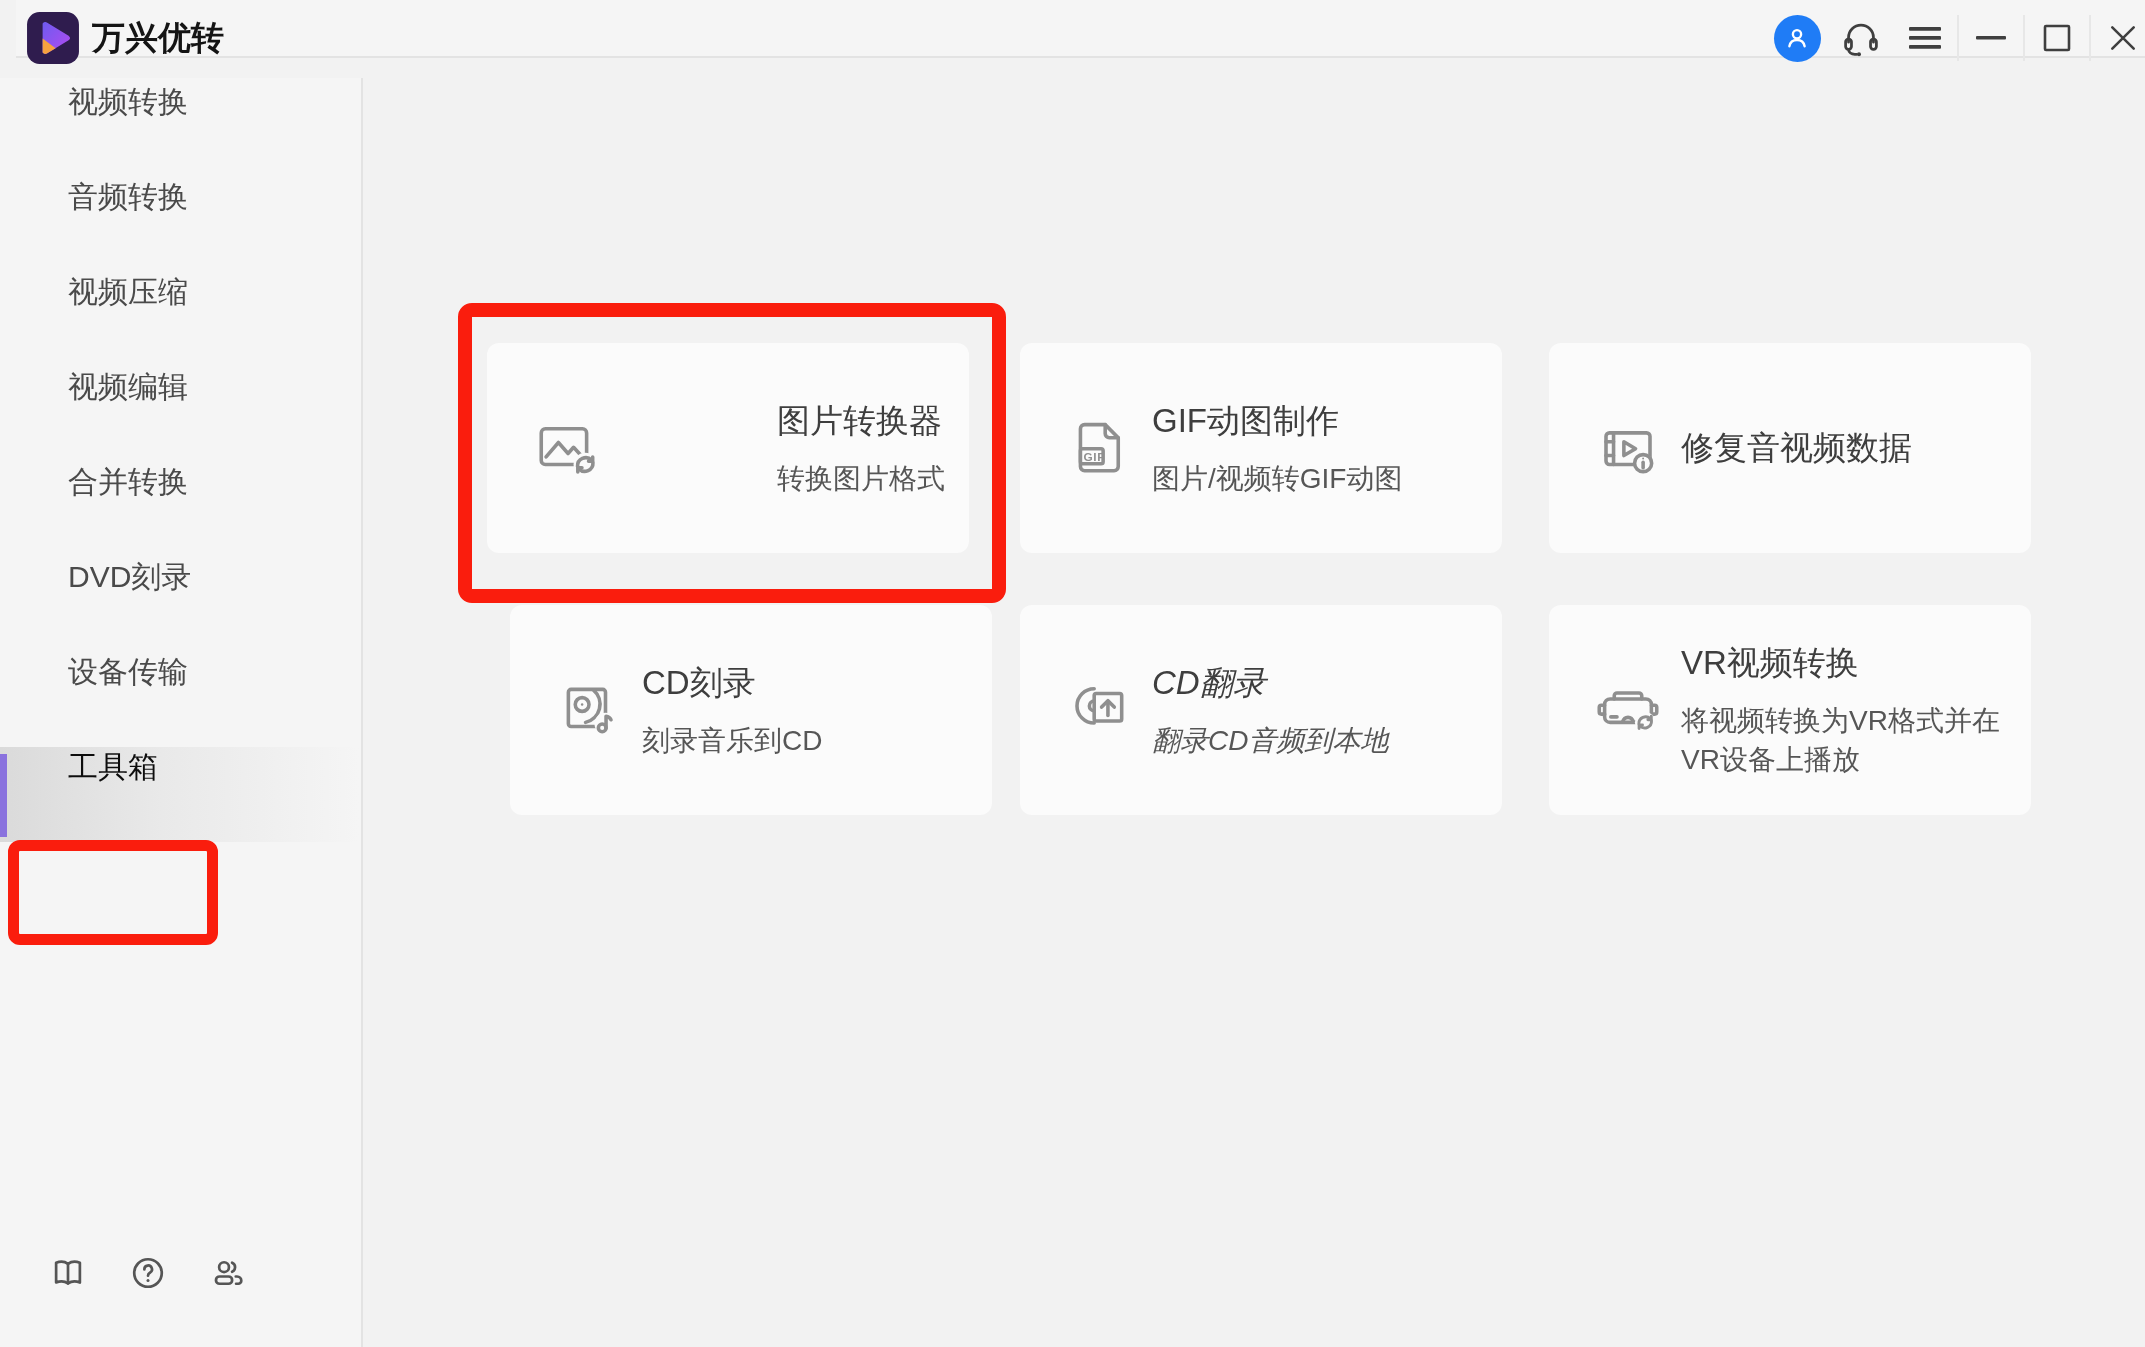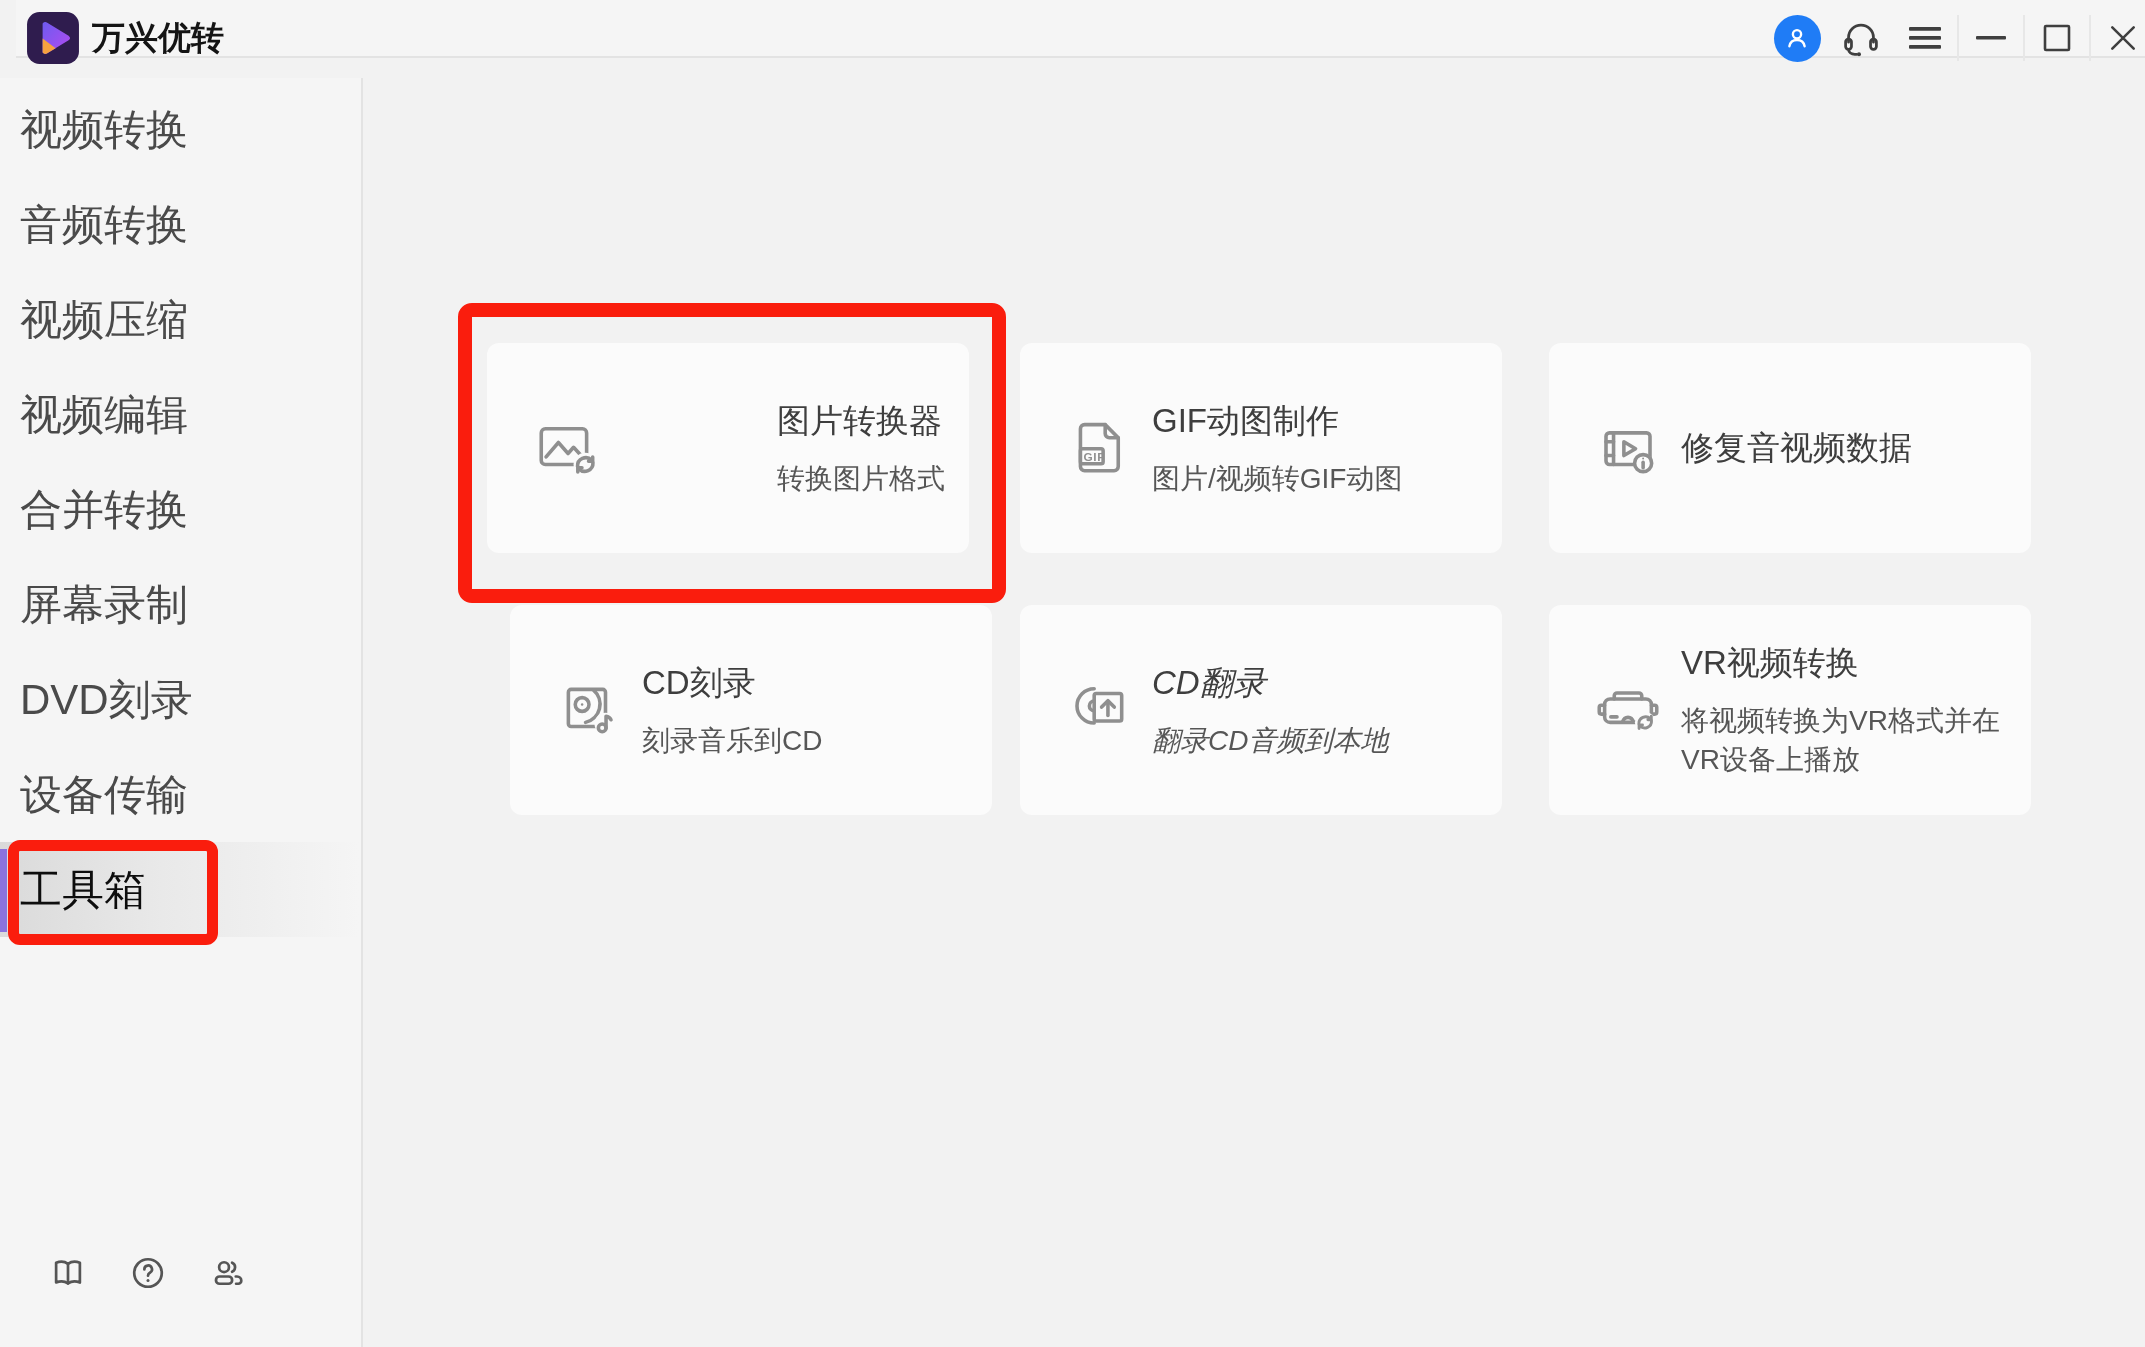--- a/index.html
+++ b/index.html
@@ -24,22 +24,22 @@
     font-size:33px;font-weight:700;color:var(--ink);}
   .topbar-right{position:absolute;right:6px;top:0;height:76px;display:flex;align-items:center;}
   .tb-btn{width:64px;height:76px;display:flex;align-items:center;justify-content:center;cursor:pointer;}
   .tb-sep{width:2px;height:46px;background:#e7e7e7;}
   .avatar{width:47px;height:47px;border-radius:50%;background:var(--avatar-blue);
     display:flex;align-items:center;justify-content:center;}
   
   .sidebar{position:absolute;left:0;top:78px;width:363px;bottom:0;
     background:var(--bg-panel);border-right:2px solid var(--line);}
   .nav{position:absolute;top:4px;left:0;right:2px;}
-  .nav-item{height:95px;display:flex;align-items:center;padding-left:20px;
-    font-size:42px;color:var(--ink-nav);cursor:pointer;position:relative;}
+  .nav-item{height:95px;display:flex;padding-left:68px;
+    font-size:30px;color:var(--ink-nav);cursor:pointer;position:relative;}
   .nav-item.active{font-weight:400;color:#0d0d0d;
     background:linear-gradient(to right,#dadada 0%,#e9e9e9 45%,rgba(245,245,245,0) 100%);}
   .nav-item.active::before{content:"";position:absolute;left:0;top:7px;bottom:5px;width:7px;
     background:var(--accent-purple);}
   .footer-icons{position:absolute;left:49px;bottom:55px;display:flex;gap:42px;}
   .f-icon{width:38px;height:38px;cursor:pointer;}
   
   .card{position:absolute;width:482px;height:210px;background:var(--bg-card);
     border-radius:12px;display:flex;align-items:center;
     padding:0 24px 0 46px;cursor:pointer;}
@@ -136,23 +136,20 @@
     <div class="nav-item">
         <span>视频压缩</span>
       </div>
     <div class="nav-item">
         <span>视频编辑</span>
       </div>
     <div class="nav-item">
         <span>合并转换</span>
       </div>
     <div class="nav-item">
-        <span>屏幕录制</span>
-      </div>
-    <div class="nav-item">
         <span>DVD刻录</span>
       </div>
     <div class="nav-item">
         <span>设备传输</span>
       </div>
     <div class="nav-item active">
         <span>工具箱</span>
       </div>
   </div>
 

